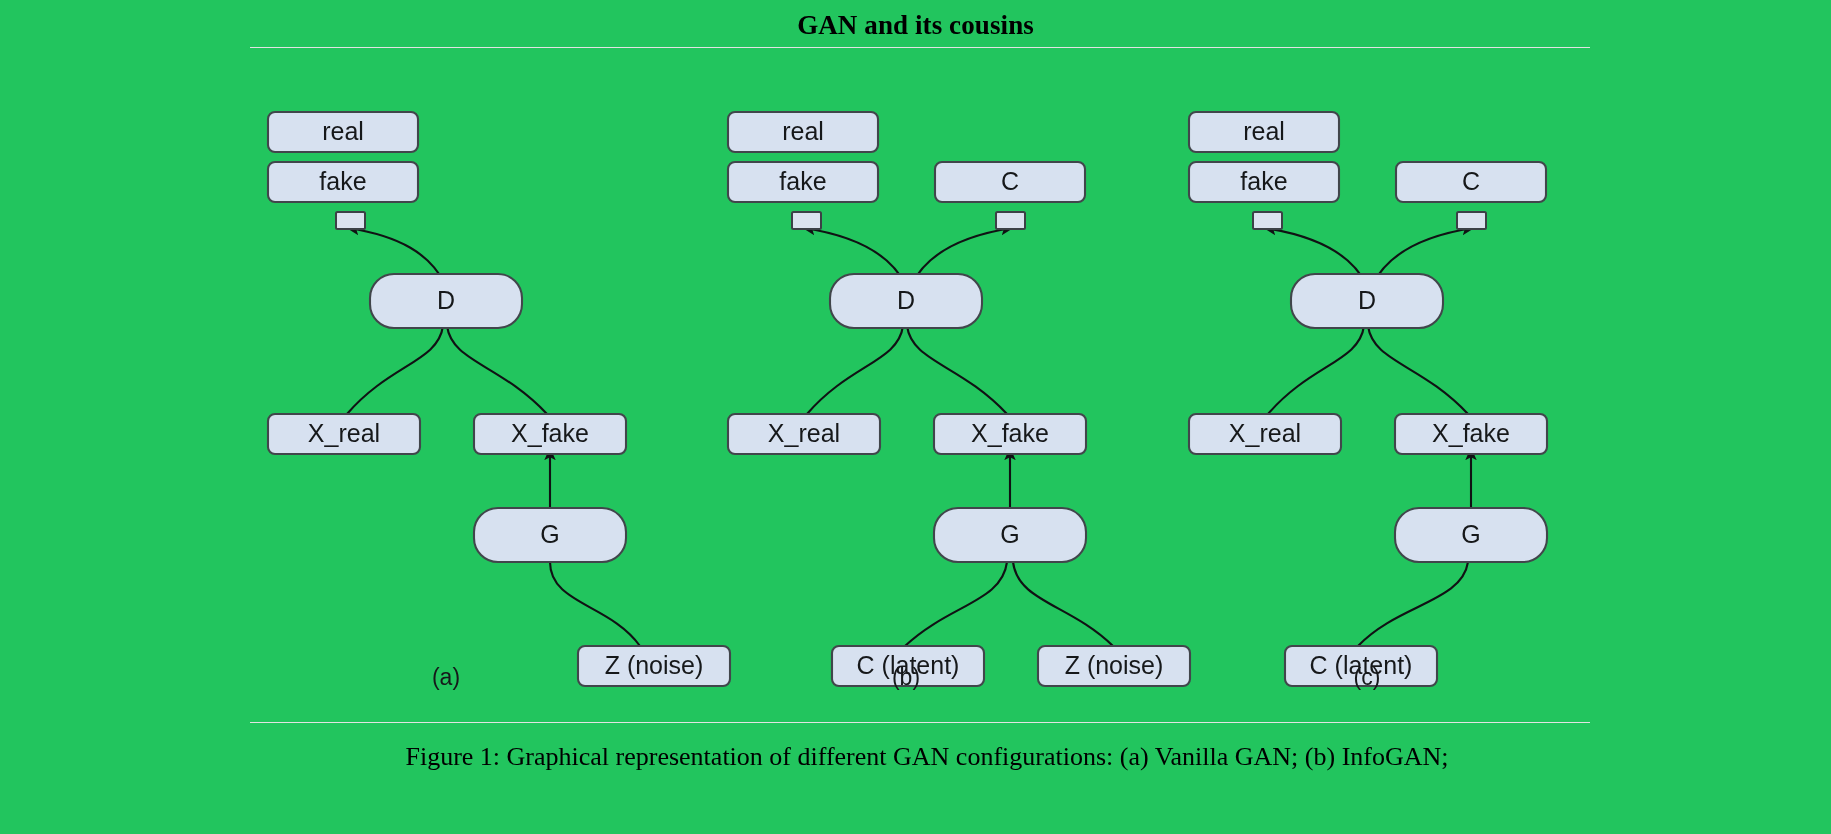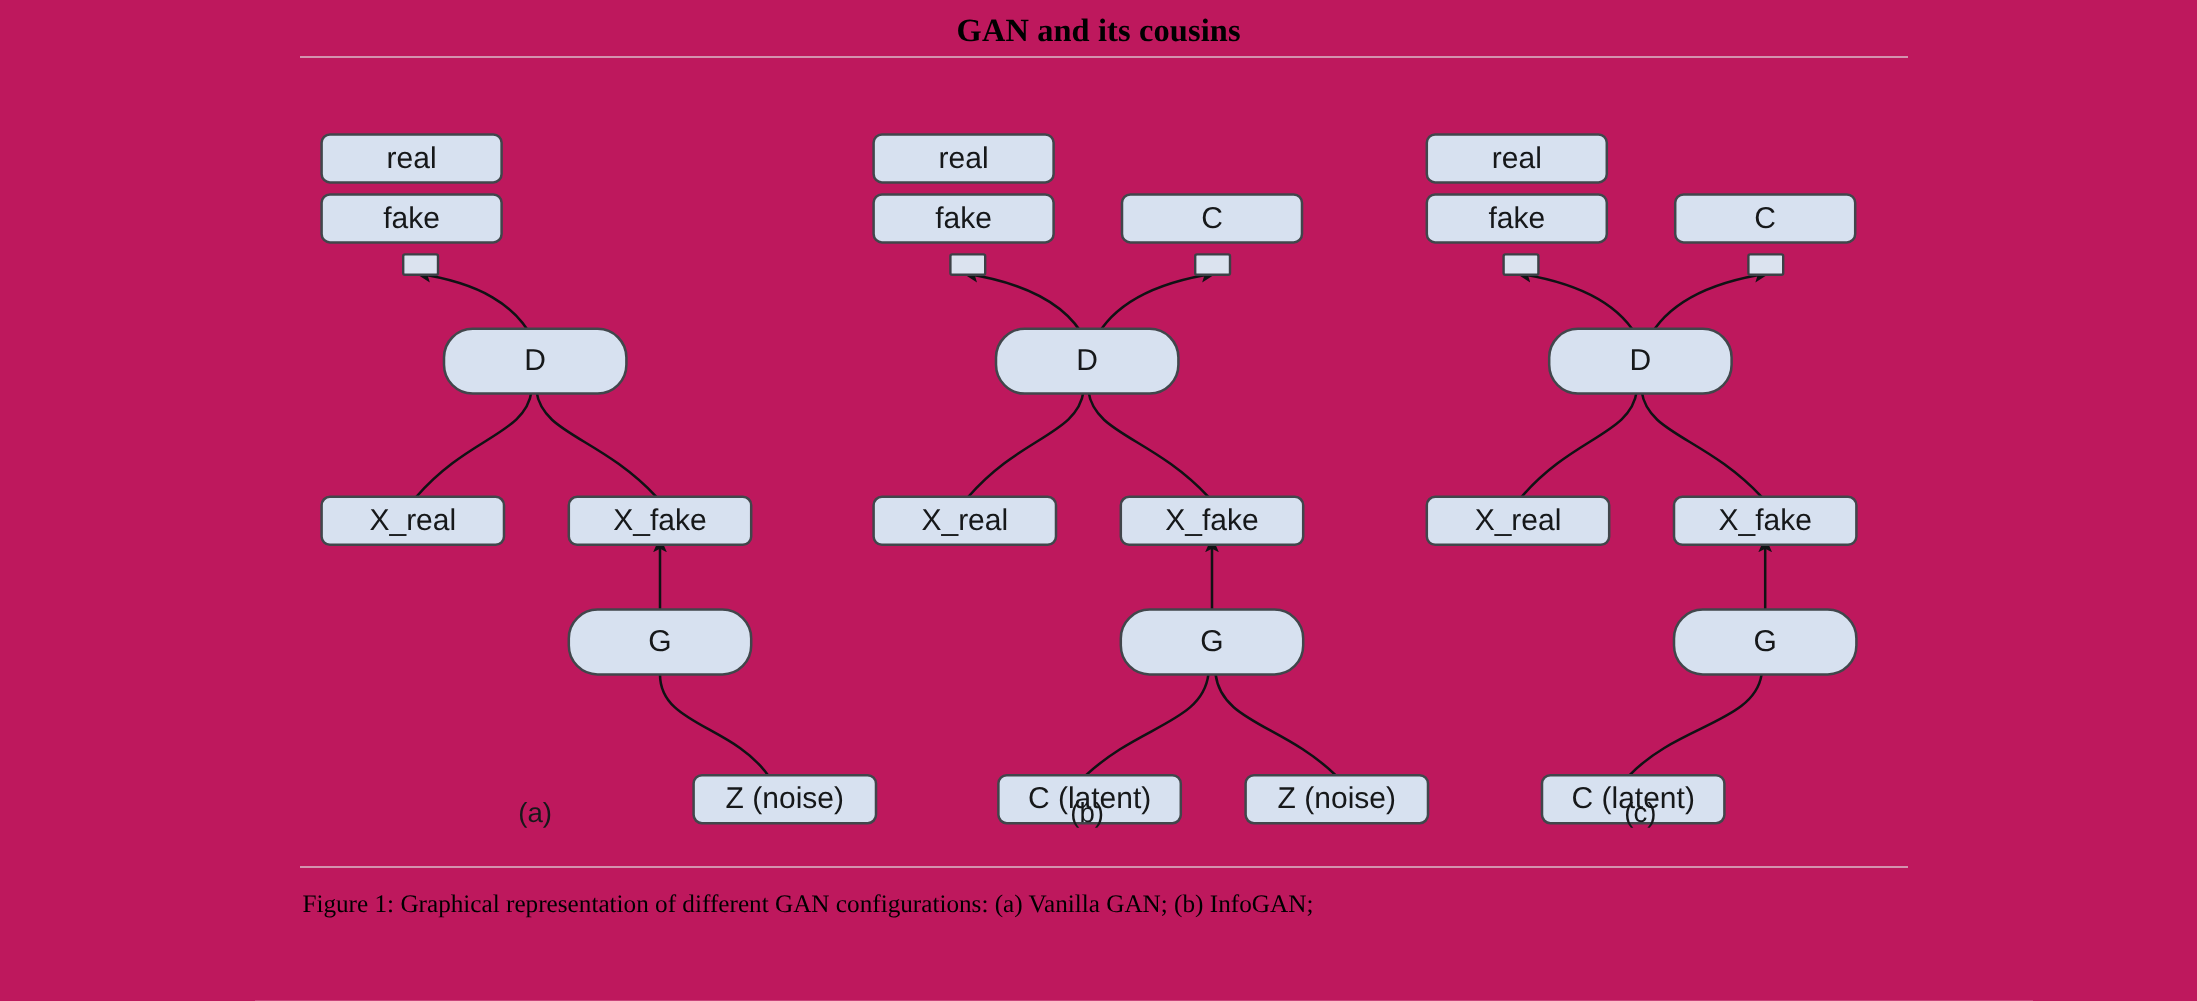--- a/index.html
+++ b/index.html
@@ -10,21 +10,21 @@
   body {
     width: 1831px;
     height: 834px;
     font-family: "Liberation Sans", sans-serif;
     overflow: hidden;
   }
   #page {
     position: relative;
     width: 1831px;
     height: 834px;
-    background: #be185d;
+    background: #22c55e;
   }
   .fig-title {
     position: absolute;
     top: 10px;
     left: 0;
     width: 1831px;
     text-align: center;
     font-family: "Liberation Serif", serif;
     font-weight: bold;
     font-size: 27px;
@@ -46,24 +46,24 @@
     left: 0;
     width: 1831px;
     height: 665px;
   }
   .caption {
     position: absolute;
     left: 252px;
     top: 740px;
     width: 1350px;
     font-family: "Liberation Serif", serif;
-    font-size: 21px;
+    font-size: 26px;
     line-height: 1.28;
     color: #000000;
-    text-align: left;
+    text-align: center;
   }
   
   .node-rect {
     fill: #d7e1f0;
     stroke: #41464b;
     stroke-width: 2.1;
   }
   .node-rect-soft {
     fill: #d7e1f0;
     stroke: #41464b;

